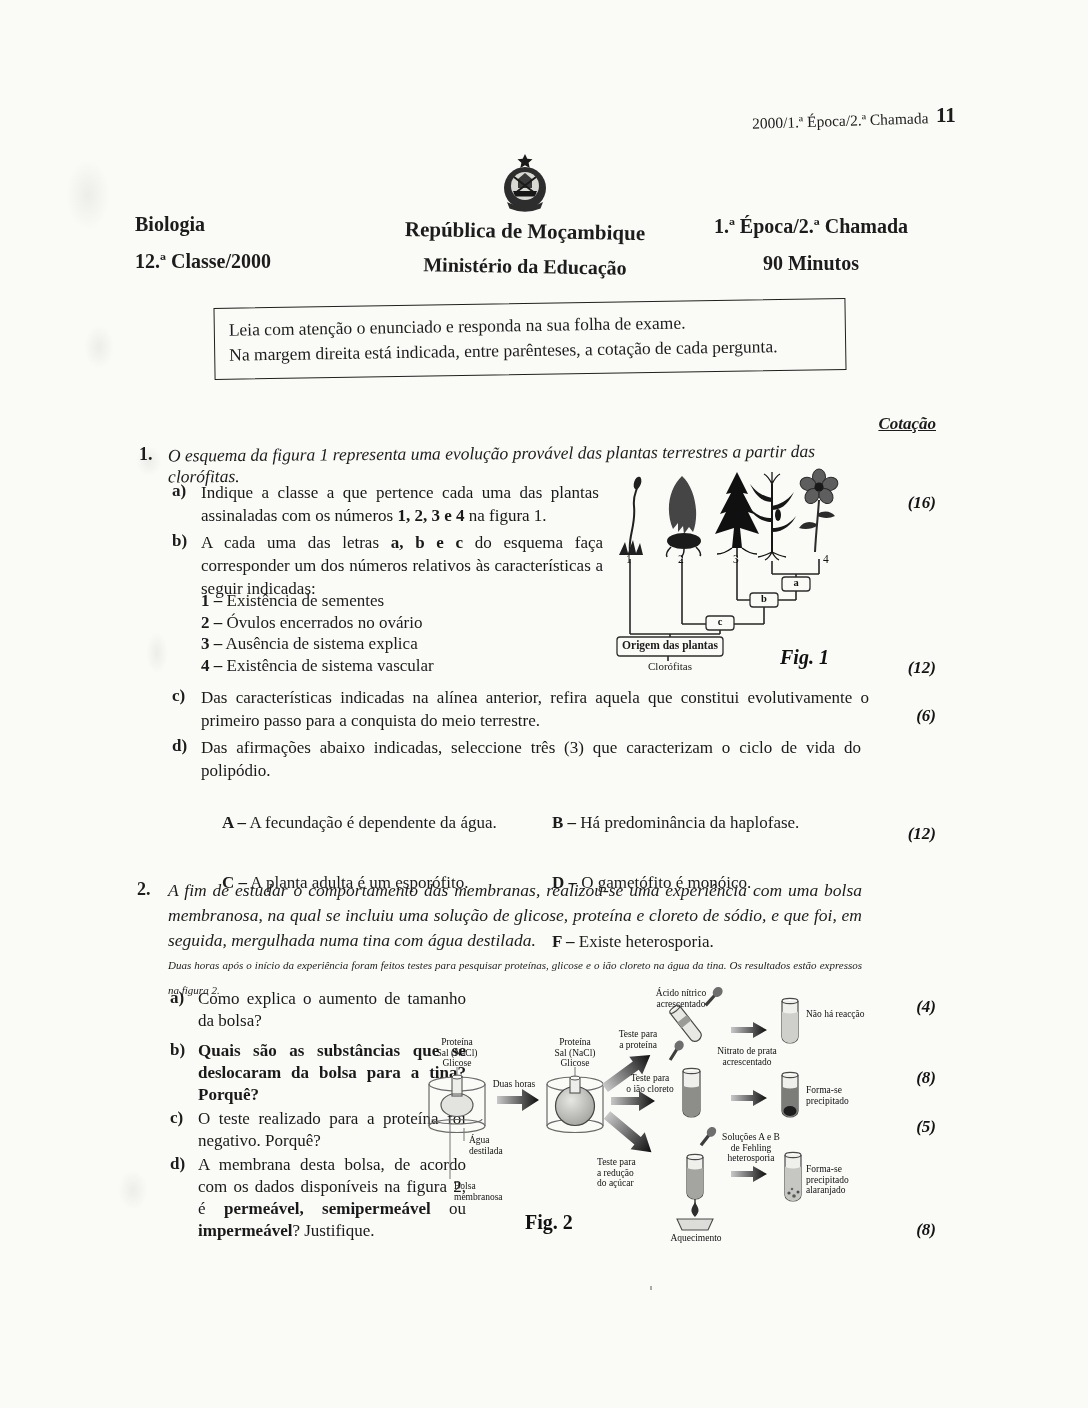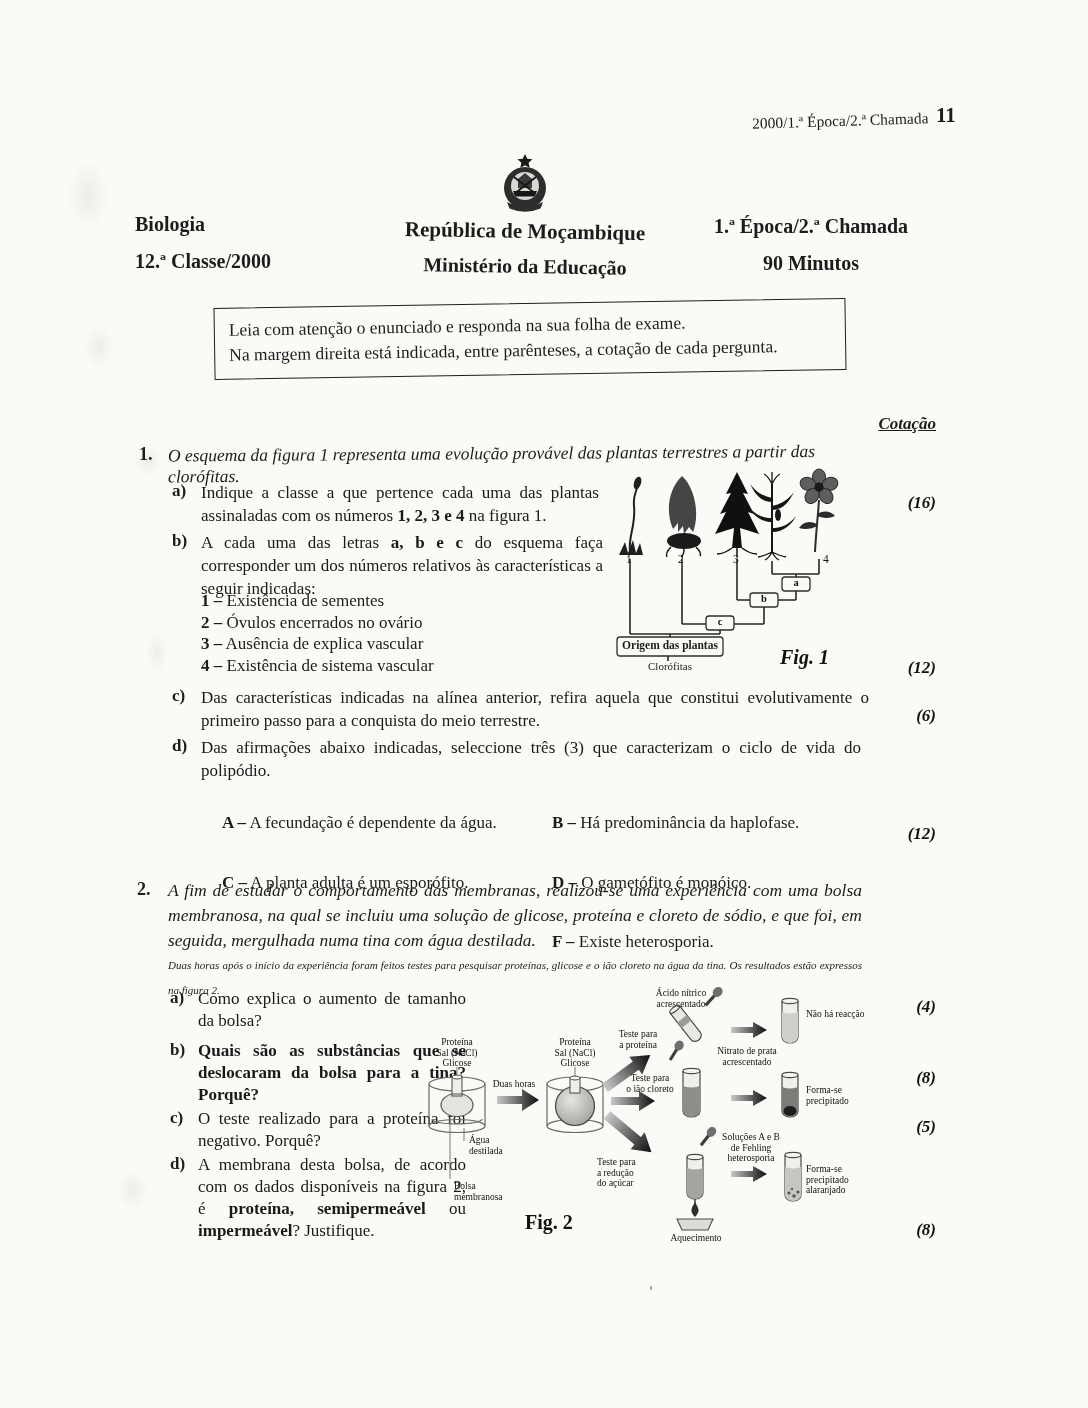--- a/index.html
+++ b/index.html
@@ -78,21 +78,21 @@
   </div>
 
   <div class="item-label" style="left:172px;top:531px;">b)</div>
   <div class="item-text j" style="left:201px;top:531px;width:402px;">
     <span>A cada uma das letras </span><b>a, b e c</b><span> do esquema faça corresponder um dos números relativos às características a seguir indicadas:</span>
   </div>
 
   <div class="abs" style="left:201px;top:590px;">
     <div class="trait-line"><b>1 –</b> <span>Existência de sementes</span></div>
     <div class="trait-line"><b>2 –</b> <span>Óvulos encerrados no ovário</span></div>
-    <div class="trait-line"><b>3 –</b> <span>Ausência de explica vascular</span></div>
+    <div class="trait-line"><b>3 –</b> <span>Ausência de sistema explica</span></div>
     <div class="trait-line"><b>4 –</b> <span>Existência de sistema vascular</span></div>
   </div>
 
   <div class="abs" style="left:612px;top:466px;width:248px;height:210px;">
     <svg width="248" height="210" viewBox="0 0 248 210">
 
       <path d="M18,86 C16,70 24,60 22,40 C21,30 24,26 25,22" stroke="#202020" stroke-width="2" fill="none"></path>
       <ellipse cx="25.5" cy="17" rx="3.5" ry="6.5" fill="#202020" transform="rotate(18 25.5 17)"></ellipse>
       <path d="M7,89 L13,76 L16,87 L21,74 L24,87 L28,77 L31,89 Z" fill="#202020"></path>
 
@@ -184,21 +184,21 @@
   <div class="item-text j" style="left:198px;top:988px;width:268px;line-height:22px;">Como explica o aumento de tamanho da bolsa?</div>
 
   <div class="item-label" style="left:170px;top:1040px;">b)</div>
   <div class="item-text j" style="left:198px;top:1040px;width:268px;line-height:22px;font-weight:bold;">Quais são as substâncias que se deslocaram da bolsa para a tina? Porquê?</div>
 
   <div class="item-label" style="left:170px;top:1108px;">c)</div>
   <div class="item-text j" style="left:198px;top:1108px;width:268px;line-height:22px;">O teste realizado para a proteína foi negativo. Porquê?</div>
 
   <div class="item-label" style="left:170px;top:1154px;">d)</div>
   <div class="item-text j" style="left:198px;top:1154px;width:268px;line-height:22px;">
-    <span>A membrana desta bolsa, de acordo com os dados disponíveis na figura 2, é </span><b>proteína,</b><span> </span><b>semipermeável</b><span> ou </span><b>impermeável</b><span>? Justifique.</span>
+    <span>A membrana desta bolsa, de acordo com os dados disponíveis na figura 2, é </span><b>permeável,</b><span> </span><b>semipermeável</b><span> ou </span><b>impermeável</b><span>? Justifique.</span>
   </div>
 
   <div class="abs" style="left:425px;top:985px;width:535px;height:270px;">
     <svg width="535" height="270" viewBox="0 0 535 270">
       <defs>
         <linearGradient id="gR" x1="0" y1="0" x2="1" y2="0">
           <stop offset="0" stop-color="#c8c8c8"></stop>
             <stop offset="1" stop-color="#0d0d0d"></stop>
         </linearGradient>
         <radialGradient id="bagG" cx="0.4" cy="0.35" r="0.9">

